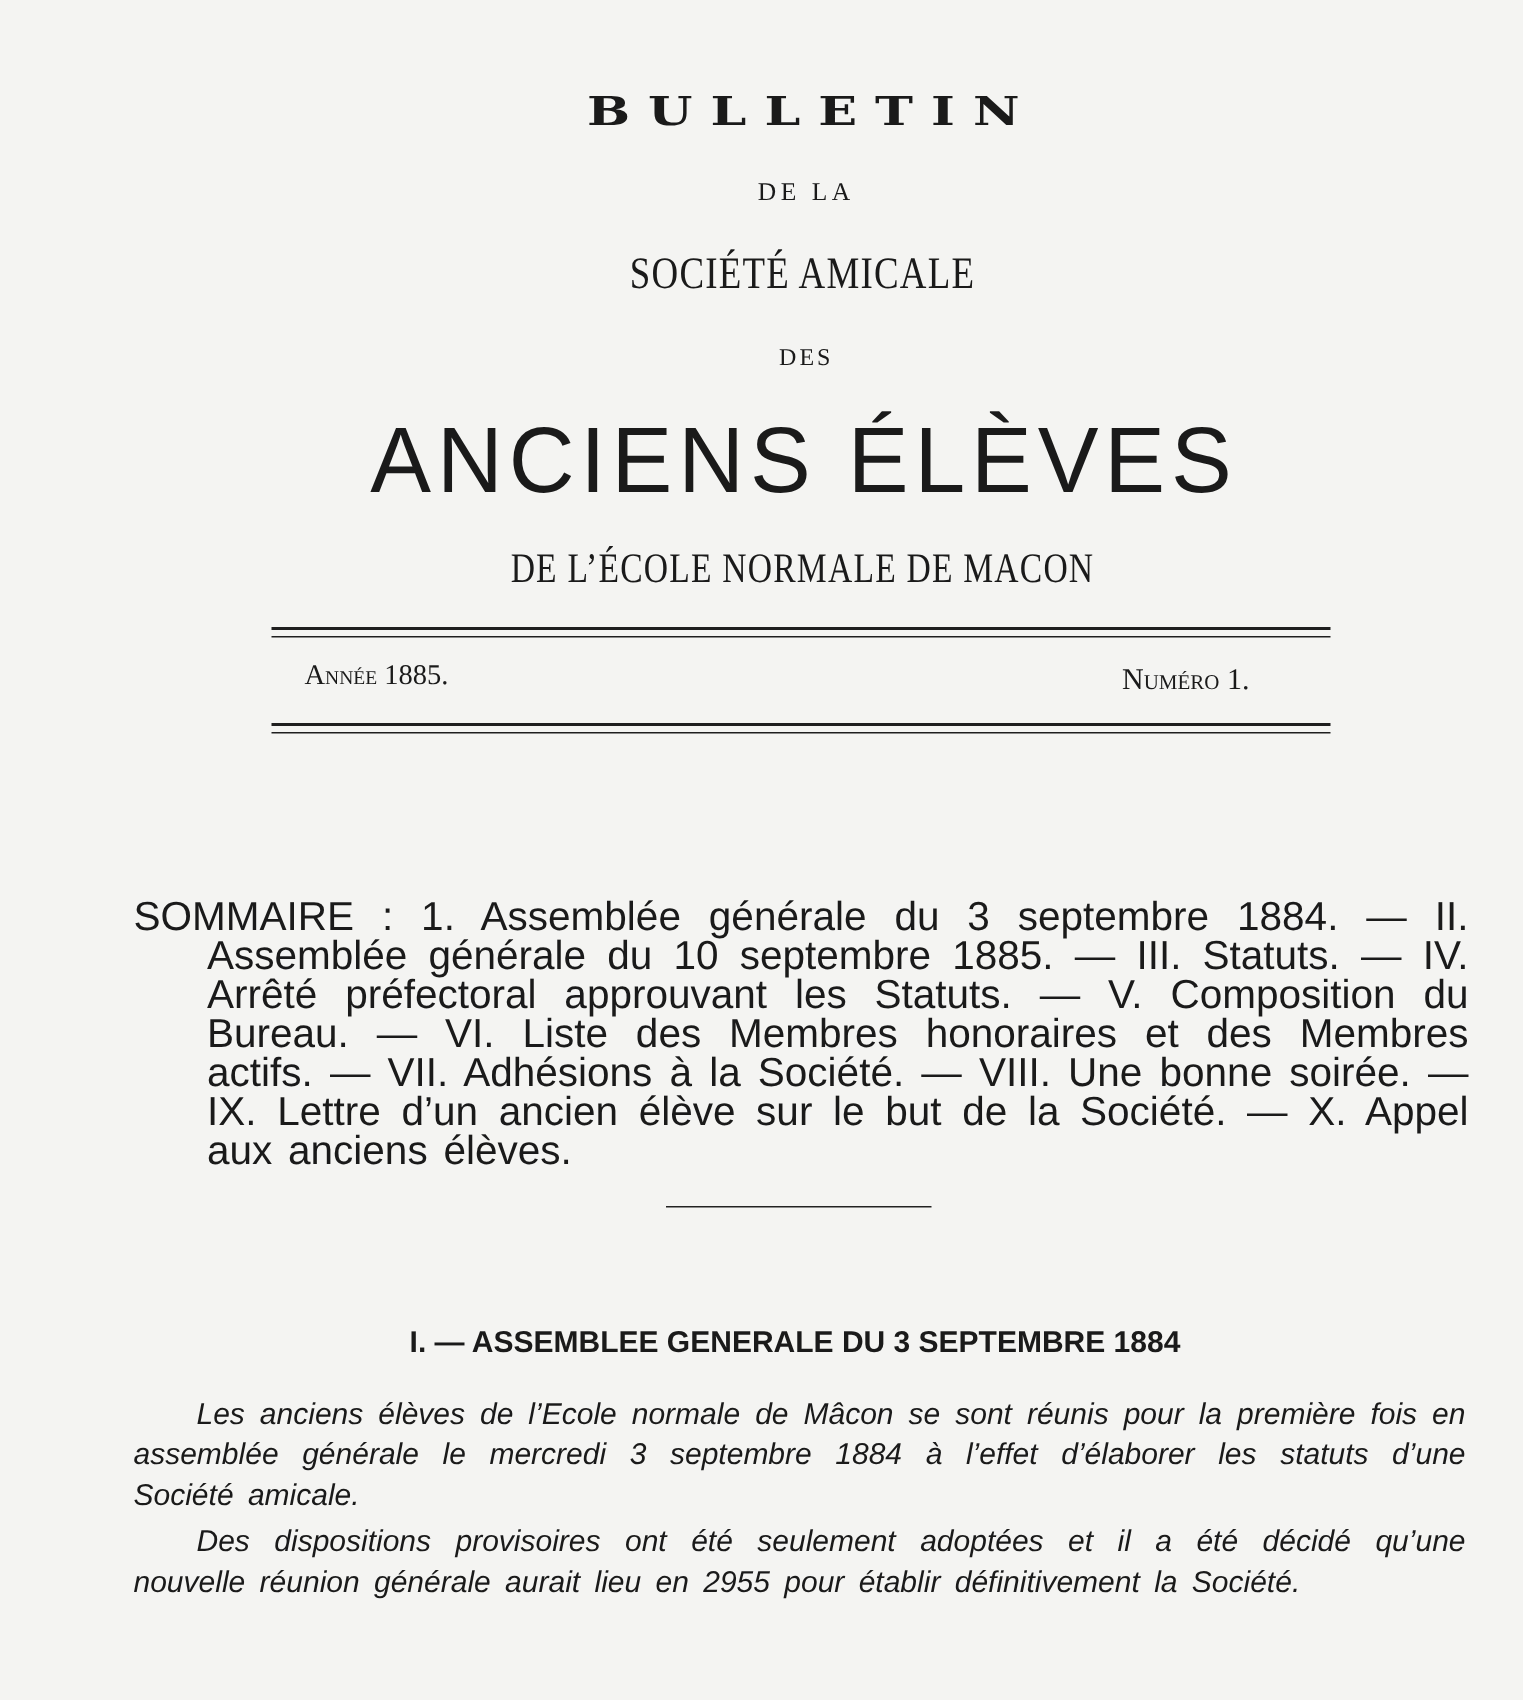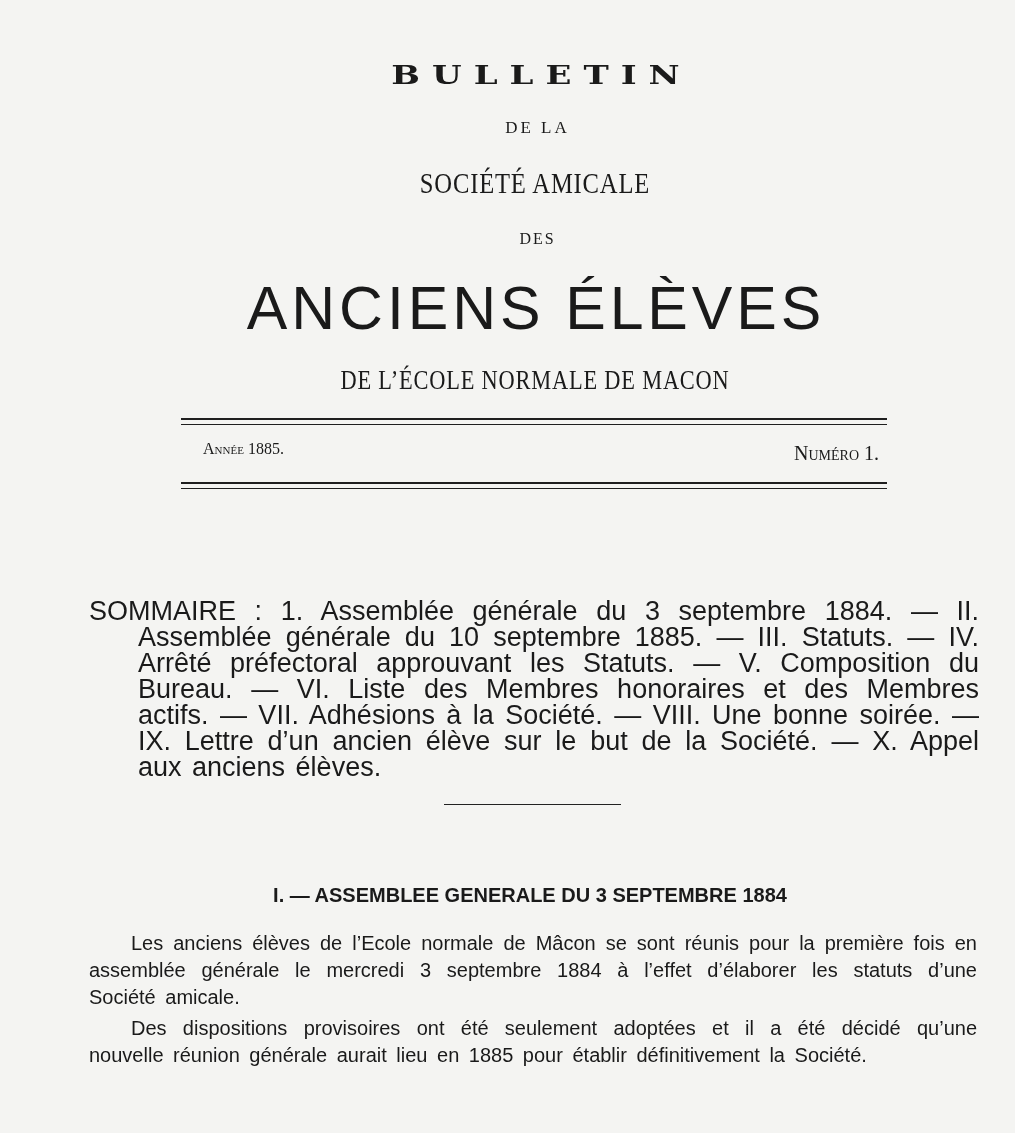--- a/index.html
+++ b/index.html
@@ -42,45 +42,45 @@
   .rule { position: absolute; left: 181px; width: 706px; height: 0; }
   .rule.double { border-top: 2px solid #1f1f1f; }
   .rule.double::after {
     content: ""; position: absolute; left: 0; right: 0; top: 4px; border-top: 1px solid #1f1f1f;
   }
   .rule-top { top: 418px; }
   .rule-bottom { top: 482px; }
 
   .issue-year {
     position: absolute; top: 440px; left: 203px;
-    font-family: "Liberation Serif", serif; font-size: 16px; font-variant: small-caps;
+    font-family: "Liberation Serif", serif; font-size: 19px; font-variant: small-caps;
   }
   .issue-number {
     position: absolute; top: 442px; left: 748px;
-    font-family: "Liberation Serif", serif; font-size: 20px; font-variant: small-caps; margin-left: 46px;
+    font-family: "Liberation Serif", serif; font-size: 20px; font-variant: small-caps;
   }
 
   .summary {
     position: absolute; top: 598px; left: 89px; width: 890px;
     font-family: "Liberation Sans", sans-serif; font-size: 27px; line-height: 26px;
     text-align: justify; text-align-last: left;
     padding-left: 49px; text-indent: -49px; box-sizing: border-box;
     word-spacing: 3px;
   }
   .short-rule {
     position: absolute; top: 804px; left: 444px; width: 177px; border-top: 1px solid #222;
   }
   .section-heading {
     position: absolute; top: 884px; left: 0; width: 1060px; text-align: center;
     font-family: "Liberation Sans", sans-serif; font-weight: bold; font-size: 20px;
   }
   .para {
     position: absolute; left: 89px; width: 888px;
     font-family: "Liberation Sans", sans-serif; font-size: 20px; line-height: 27px;
-    text-align: justify; text-indent: 42px; word-spacing: 4px;
+    text-align: justify; text-indent: 42px; word-spacing: 4px; font-style: italic;
   }
   .para-1 { top: 930px; }
   .para-2 { top: 1015px; }
 </style>
 </head>
 <body>
 
 <div class="page">
   <div class="masthead-bulletin">BULLETIN</div>
   <div class="masthead-dela">DE LA</div>
@@ -93,14 +93,14 @@
   <div class="issue-year">Année 1885.</div>
   <div class="issue-number">Numéro 1.</div>
   <div class="rule double rule-bottom"></div>
 
   <div class="summary">SOMMAIRE : 1. Assemblée générale du 3 septembre 1884. — II. Assemblée générale du 10 septembre 1885. — III. Statuts. — IV. Arrêté préfectoral approuvant les Statuts. — V. Composition du Bureau. — VI. Liste des Membres honoraires et des Membres actifs. — VII. Adhésions à la Société. — VIII. Une bonne soirée. — IX. Lettre d’un ancien élève sur le but de la Société. — X. Appel aux anciens élèves.</div>
 
   <div class="short-rule"></div>
 
   <div class="section-heading">I. — ASSEMBLEE GENERALE DU 3 SEPTEMBRE 1884</div>
   <p class="para para-1" style="margin:0">Les anciens élèves de l’Ecole normale de Mâcon se sont réunis pour la première fois en assemblée générale le mercredi 3 septembre 1884 à l’effet d’élaborer les statuts d’une Société amicale.</p>
-  <p class="para para-2" style="margin:0">Des dispositions provisoires ont été seulement adoptées et il a été décidé qu’une nouvelle réunion générale aurait lieu en 1885 pour établir définitivement la Société.</p>
+  <p class="para para-2" style="margin:0">Des dispositions provisoires ont été seulement adoptées et il a été décidé qu’une nouvelle réunion générale aurait lieu en 2955 pour établir définitivement la Société.</p>
 </div>
 
 </body></html>

